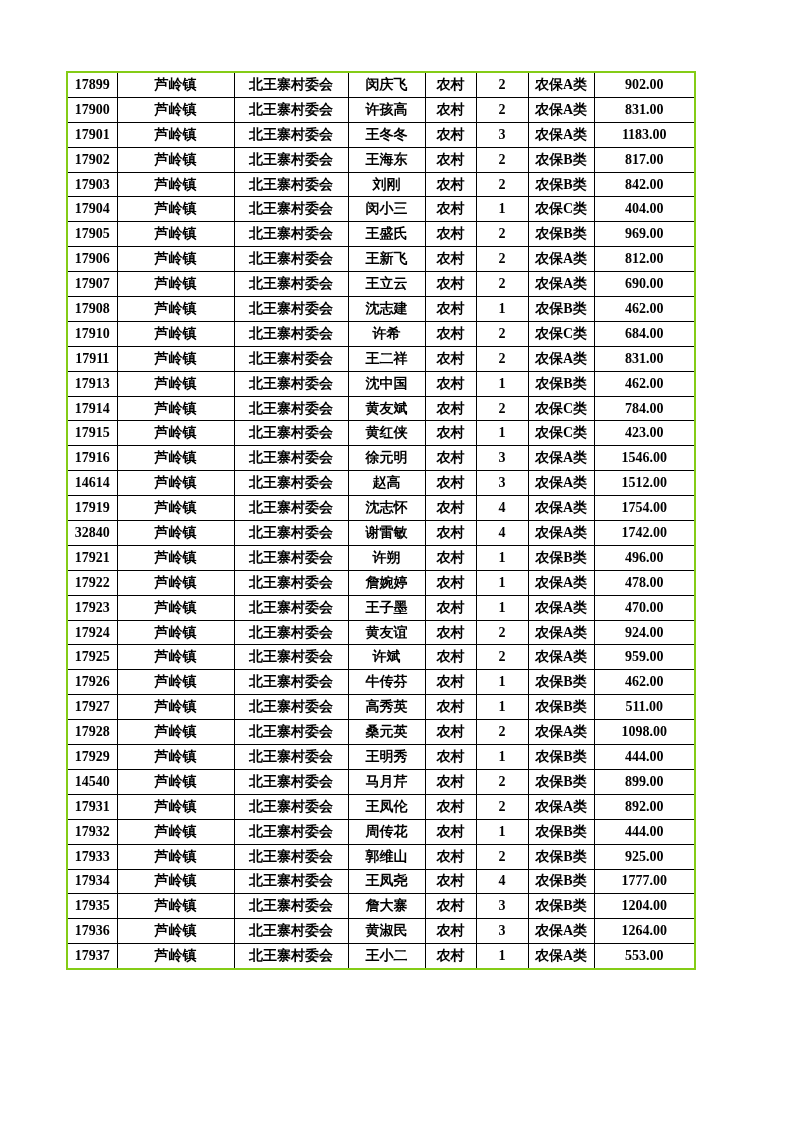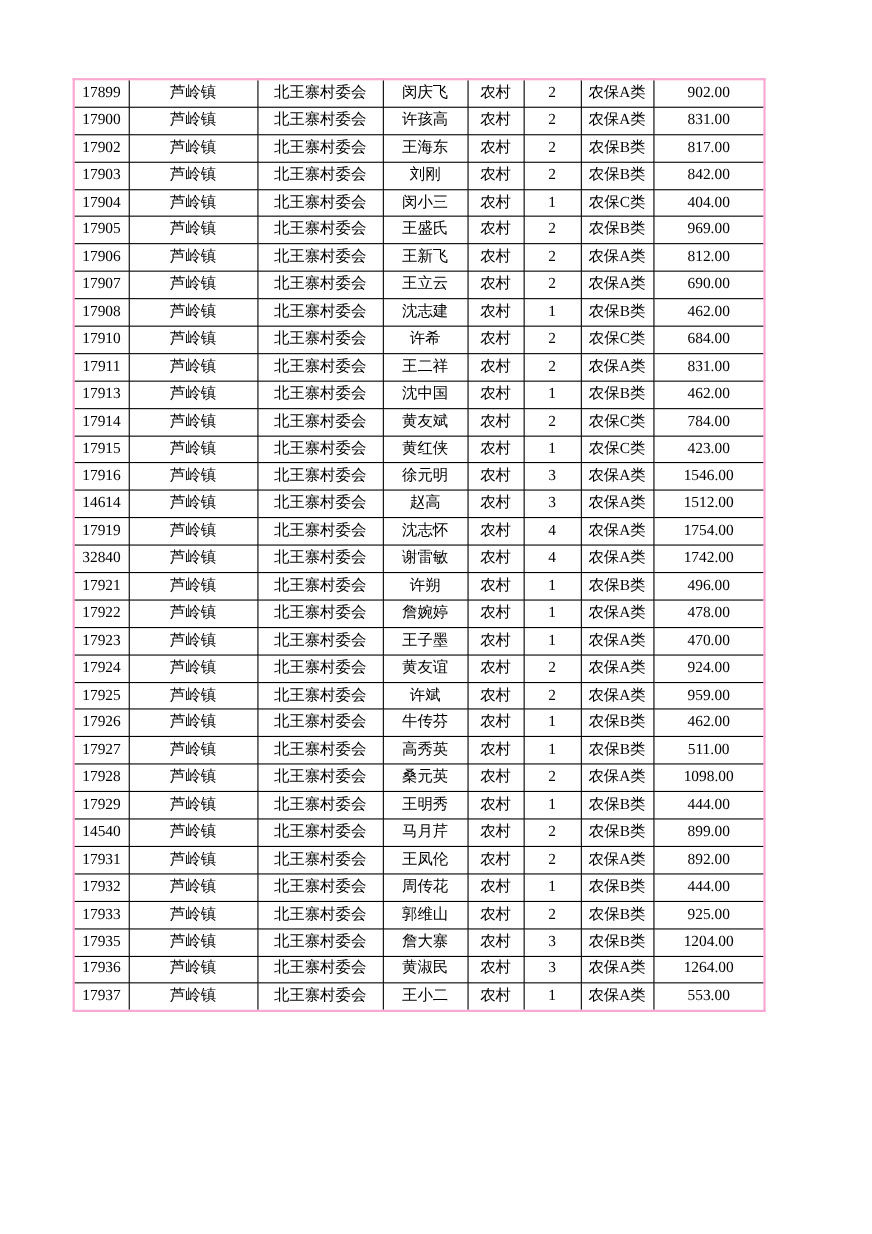--- a/index.html
+++ b/index.html
@@ -18,21 +18,22 @@
     position: absolute;
     inset: 0;
     background: #ffffff;
   }
   table.data-table {
     position: absolute;
     left: 66px;
     top: 71px;
     border-collapse: collapse;
     table-layout: fixed;
-    border: 2px solid #f9a8d4;
+    border: 2px solid #84cc16;
+    font-weight: bold;
   }
   table.data-table td {
     border: 1px solid #000000;
     height: 23.9px;
     padding: 0;
     text-align: center;
     vertical-align: middle;
     font-size: 14px;
     line-height: 1;
     white-space: nowrap;
@@ -71,20 +72,30 @@
     <td class="cell-id">17900</td>
     <td class="cell-town">芦岭镇</td>
     <td class="cell-village">北王寨村委会</td>
     <td class="cell-name">许孩高</td>
     <td class="cell-type">农村</td>
     <td class="cell-count">2</td>
     <td class="cell-category">农保A类</td>
     <td class="cell-amount">831.00</td>
   </tr>
         <tr>
+    <td class="cell-id">17901</td>
+    <td class="cell-town">芦岭镇</td>
+    <td class="cell-village">北王寨村委会</td>
+    <td class="cell-name">王冬冬</td>
+    <td class="cell-type">农村</td>
+    <td class="cell-count">3</td>
+    <td class="cell-category">农保A类</td>
+    <td class="cell-amount">1183.00</td>
+  </tr>
+        <tr>
     <td class="cell-id">17902</td>
     <td class="cell-town">芦岭镇</td>
     <td class="cell-village">北王寨村委会</td>
     <td class="cell-name">王海东</td>
     <td class="cell-type">农村</td>
     <td class="cell-count">2</td>
     <td class="cell-category">农保B类</td>
     <td class="cell-amount">817.00</td>
   </tr>
         <tr>
@@ -359,20 +370,30 @@
   </tr>
         <tr>
     <td class="cell-id">17933</td>
     <td class="cell-town">芦岭镇</td>
     <td class="cell-village">北王寨村委会</td>
     <td class="cell-name">郭维山</td>
     <td class="cell-type">农村</td>
     <td class="cell-count">2</td>
     <td class="cell-category">农保B类</td>
     <td class="cell-amount">925.00</td>
+  </tr>
+        <tr>
+    <td class="cell-id">17934</td>
+    <td class="cell-town">芦岭镇</td>
+    <td class="cell-village">北王寨村委会</td>
+    <td class="cell-name">王凤尧</td>
+    <td class="cell-type">农村</td>
+    <td class="cell-count">4</td>
+    <td class="cell-category">农保B类</td>
+    <td class="cell-amount">1777.00</td>
   </tr>
         <tr>
     <td class="cell-id">17935</td>
     <td class="cell-town">芦岭镇</td>
     <td class="cell-village">北王寨村委会</td>
     <td class="cell-name">詹大寨</td>
     <td class="cell-type">农村</td>
     <td class="cell-count">3</td>
     <td class="cell-category">农保B类</td>
     <td class="cell-amount">1204.00</td>

